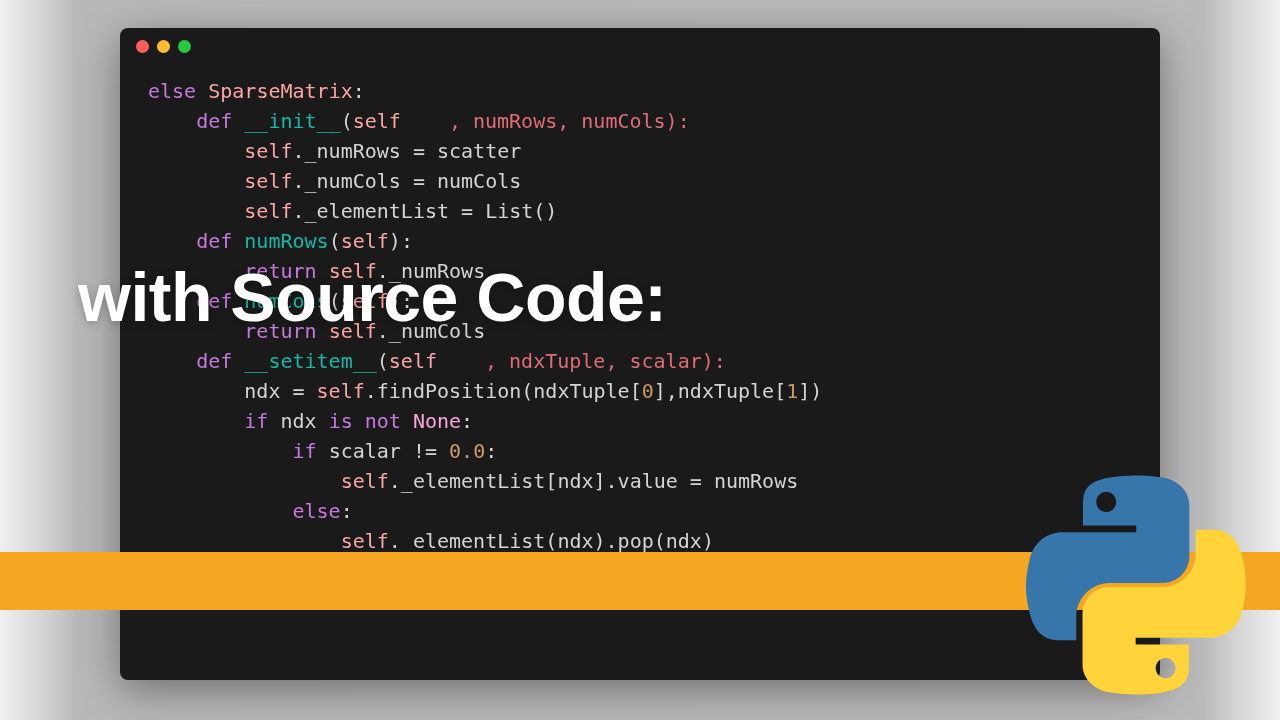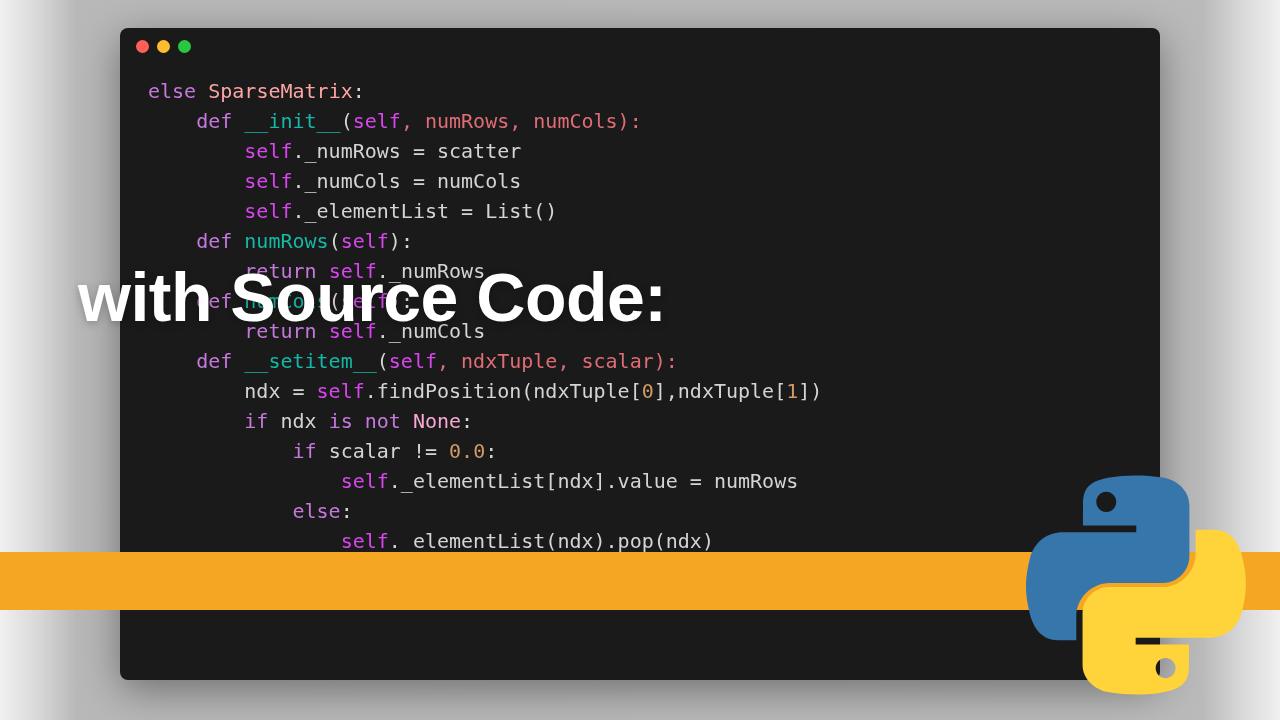--- a/index.html
+++ b/index.html
@@ -37,22 +37,22 @@
   padding: 12px 28px;
   font-family: "SF Mono", Menlo, Consolas, monospace;
   font-size: 20px;
   line-height: 1.5;
   white-space: pre;
   color: #d4d4d4;
 }
 .kw { color: #c678dd; }
 .cls { color: #fca5a5; }
 .fn  { color: #14b8a6; }
-.self{ color: #d946ef; }
-.param{ color: #e06c75; }
+.self{ color: #fca5a5; }
+.param{ color: #e06c75; margin-left: 48px; }
 .num { color: #d19a66; }
 .none{ color: #f9a8d4; }
 .headline {
   position: absolute;
   left: 78px;
   top: 262px;
   color: #fff;
   font-weight: 800;
   font-size: 68px;
   line-height: 1.05;

